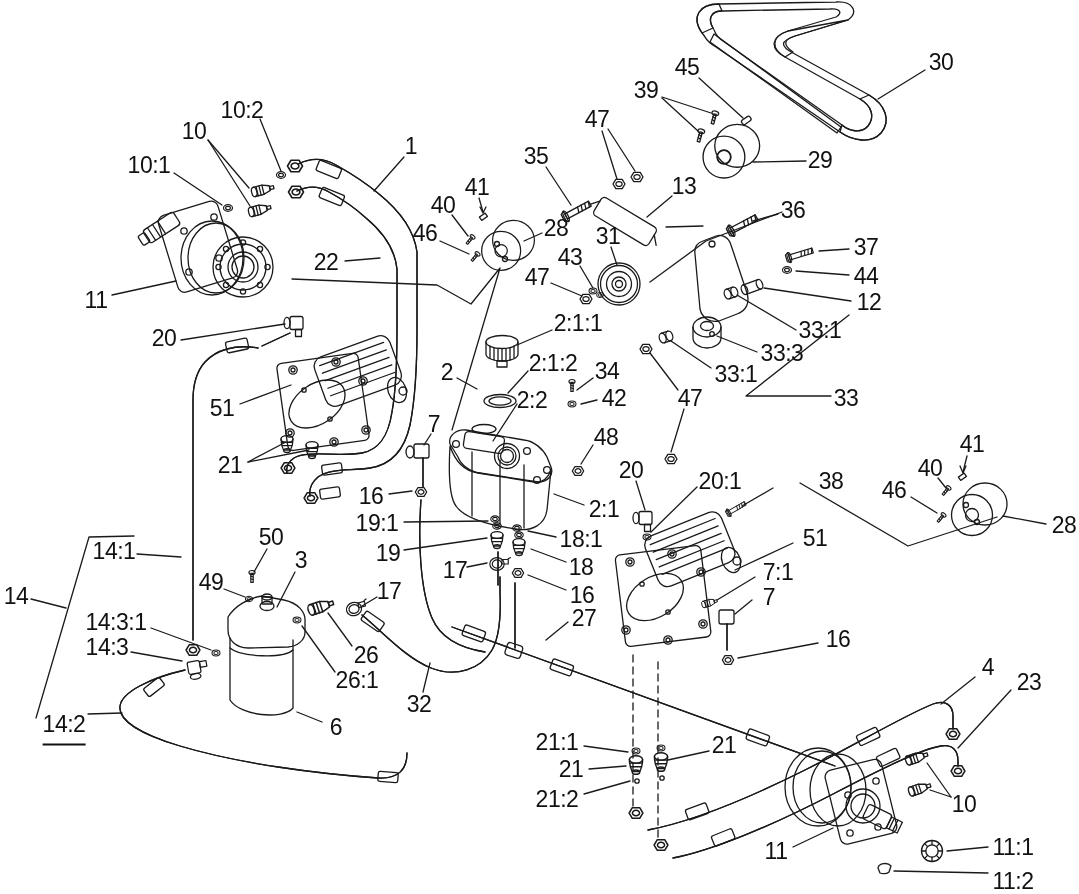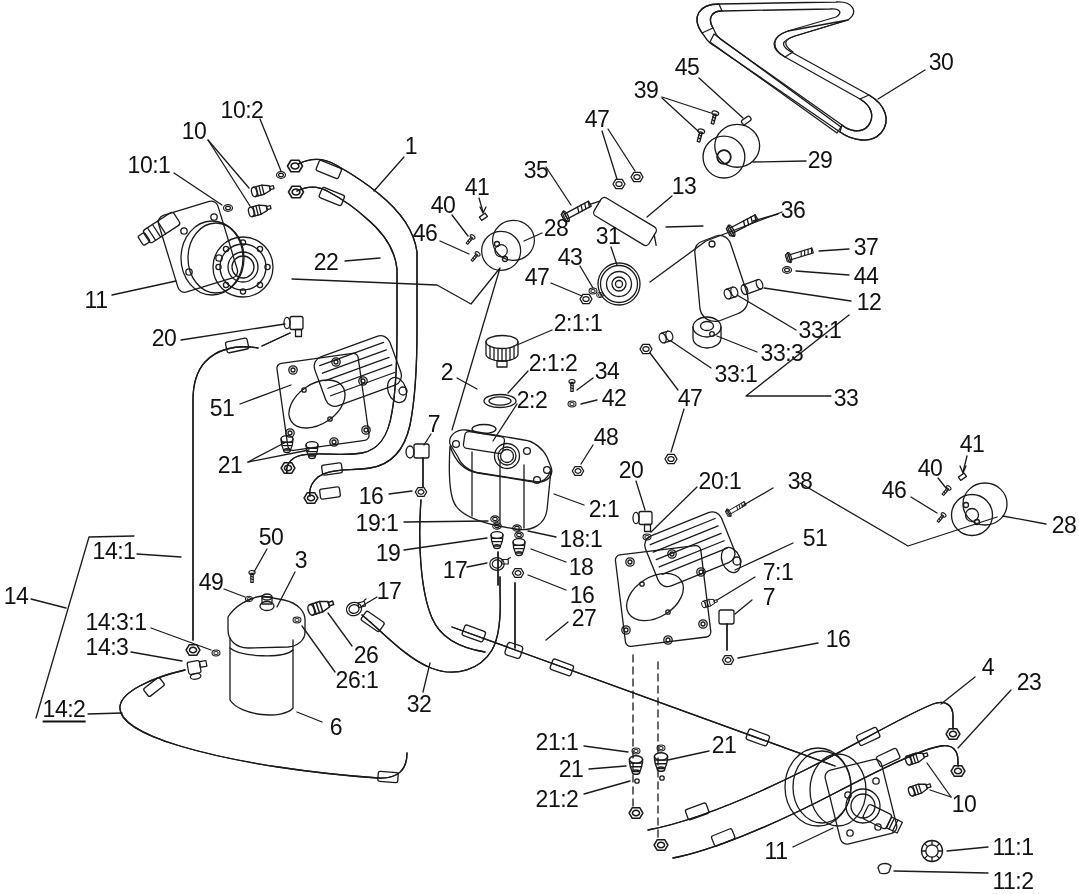--- a/index.html
+++ b/index.html
@@ -5,21 +5,21 @@
   html,body{margin:0;padding:0;background:#fff;}
   #stage{position:relative;width:1079px;height:894px;background:#fff;overflow:hidden;
          font-family:"Liberation Sans",sans-serif;}
   #art{position:absolute;left:0;top:0;}
   #art path,#art rect,#art ellipse,#art circle,#art line,#art polyline,#art polygon{
     stroke:#1a1a1a;stroke-width:1.3;fill:none;stroke-linecap:round;stroke-linejoin:round;}
   #art .nostroke{stroke:none;}
   #label-layer{position:absolute;left:0;top:0;width:100%;height:100%;pointer-events:none;}
   .callout{position:absolute;transform:translate(-50%,-50%);font-size:23px;color:#111;
            white-space:nowrap;letter-spacing:-0.5px;line-height:1;}
-  .callout.u{border-bottom:2px solid #111;padding-bottom:0;}
+  .callout.u{border-bottom:2px solid #111;padding-bottom:8px;margin-top:19px;}
   .leader{stroke:#1a1a1a;stroke-width:1.5;fill:none;}
   .thin{stroke-width:1;}
   .dash{stroke-dasharray:7 5;stroke-width:1.2;}
 </style>
 </head>
 <body>
 
 <div id="stage">
 <svg id="art" width="1079" height="894" viewBox="0 0 1079 894">
   <defs>
@@ -598,21 +598,21 @@
     </svg>
 
 <div id="label-layer">
       <div class="callout" style="left: 242px; top: 110px;">10:2</div>
       <div class="callout" style="left: 194px; top: 131px;">10</div>
       <div class="callout" style="left: 149px; top: 165px;">10:1</div>
       <div class="callout" style="left: 411px; top: 146px;">1</div>
       <div class="callout" style="left: 96px; top: 300px;">11</div>
       <div class="callout" style="left: 326px; top: 262px;">22</div>
       <div class="callout" style="left: 164px; top: 338px;">20</div>
-      <div class="callout" style="left: 536px; top: 156px; margin-top: 14px;">35</div>
+      <div class="callout" style="left: 536px; top: 156px;">35</div>
       <div class="callout" style="left: 597px; top: 119px;">47</div>
       <div class="callout" style="left: 684px; top: 186px;">13</div>
       <div class="callout" style="left: 556px; top: 228px;">28</div>
       <div class="callout" style="left: 443px; top: 205px;">40</div>
       <div class="callout" style="left: 477px; top: 187px;">41</div>
       <div class="callout" style="left: 425px; top: 233px;">46</div>
       <div class="callout" style="left: 570px; top: 257px;">43</div>
       <div class="callout" style="left: 537px; top: 277px;">47</div>
       <div class="callout" style="left: 608px; top: 236px;">31</div>
       <div class="callout" style="left: 687px; top: 67px;">45</div>
@@ -655,21 +655,21 @@
       <div class="callout" style="left: 271px; top: 537px;">50</div>
       <div class="callout" style="left: 301px; top: 560px;">3</div>
       <div class="callout" style="left: 116px; top: 622px;">14:3:1</div>
       <div class="callout" style="left: 107px; top: 647px;">14:3</div>
       <div class="callout u" style="left: 64px; top: 710px;">14:2</div>
       <div class="callout" style="left: 366px; top: 655px;">26</div>
       <div class="callout" style="left: 357px; top: 680px;">26:1</div>
       <div class="callout" style="left: 419px; top: 704px;">32</div>
       <div class="callout" style="left: 336px; top: 727px;">6</div>
       <div class="callout" style="left: 720px; top: 481px;">20:1</div>
-      <div class="callout" style="left: 800px; top: 481px;">38</div>
+      <div class="callout" style="left: 831px; top: 481px;">38</div>
       <div class="callout" style="left: 815px; top: 538px;">51</div>
       <div class="callout" style="left: 778px; top: 572px;">7:1</div>
       <div class="callout" style="left: 769px; top: 597px;">7</div>
       <div class="callout" style="left: 838px; top: 639px;">16</div>
       <div class="callout" style="left: 972px; top: 444px;">41</div>
       <div class="callout" style="left: 930px; top: 468px;">40</div>
       <div class="callout" style="left: 894px; top: 490px;">46</div>
       <div class="callout" style="left: 1064px; top: 525px;">28</div>
       <div class="callout" style="left: 988px; top: 667px;">4</div>
       <div class="callout" style="left: 1029px; top: 682px;">23</div>

